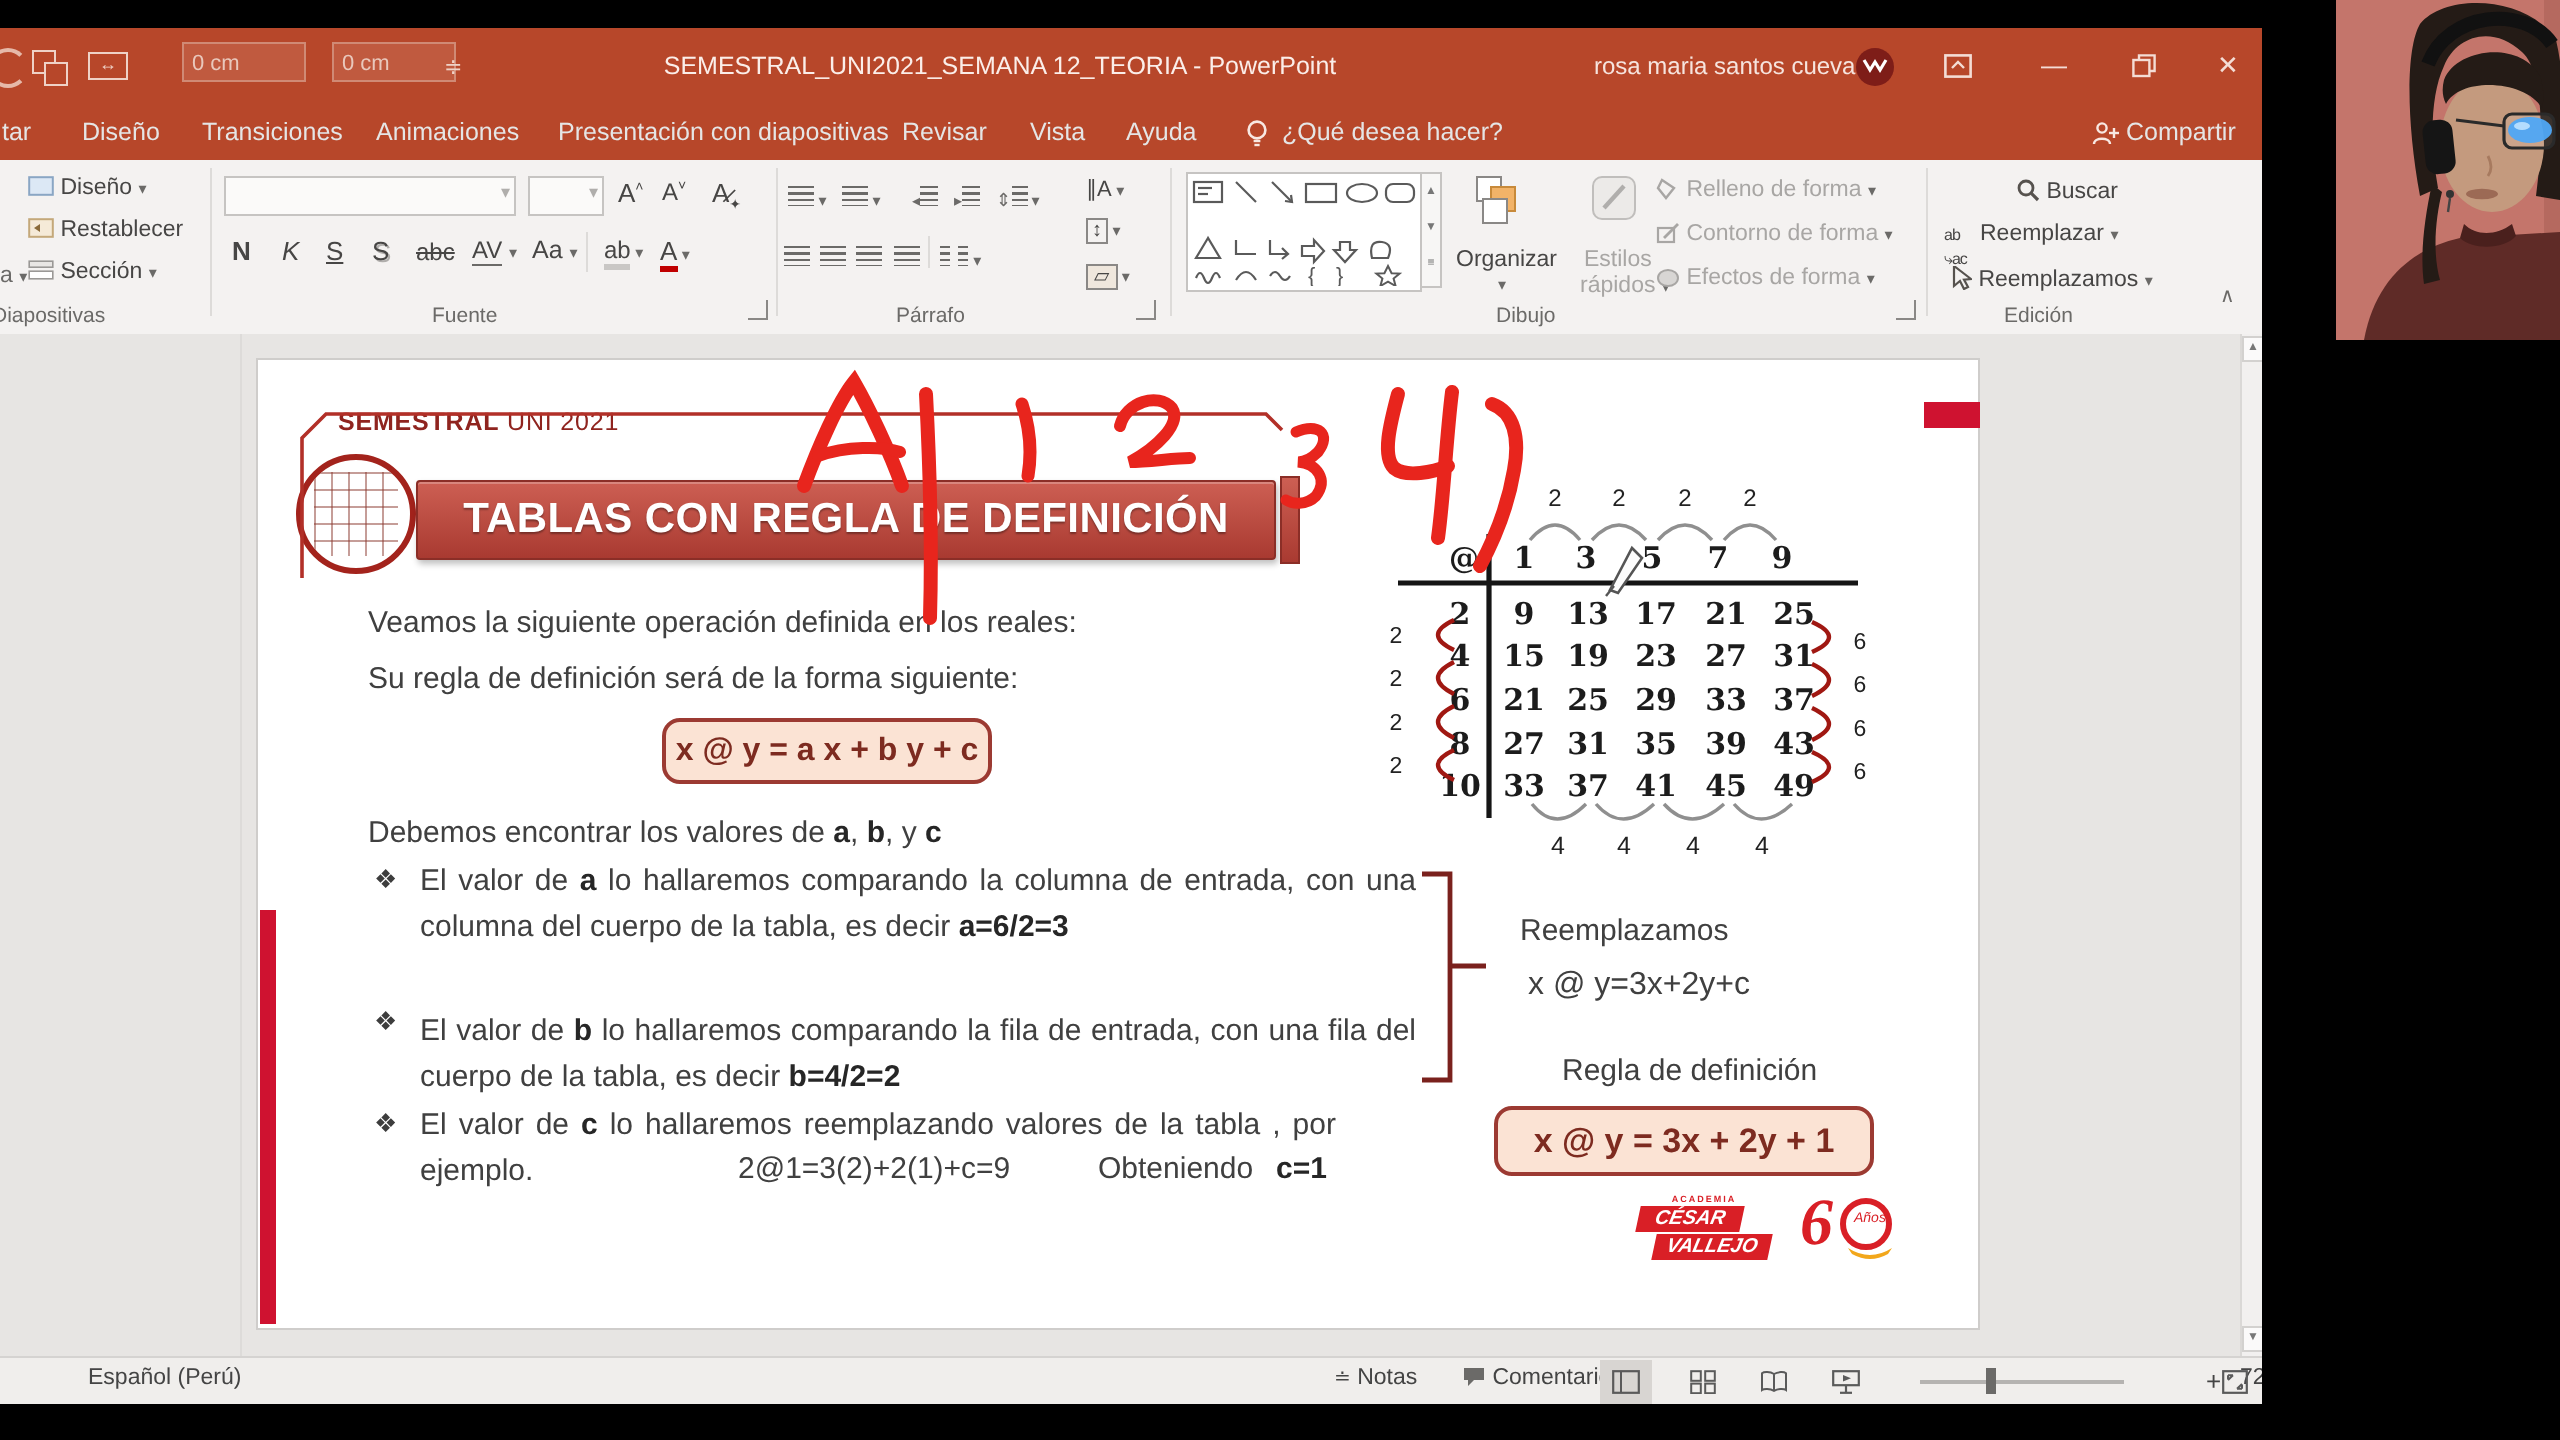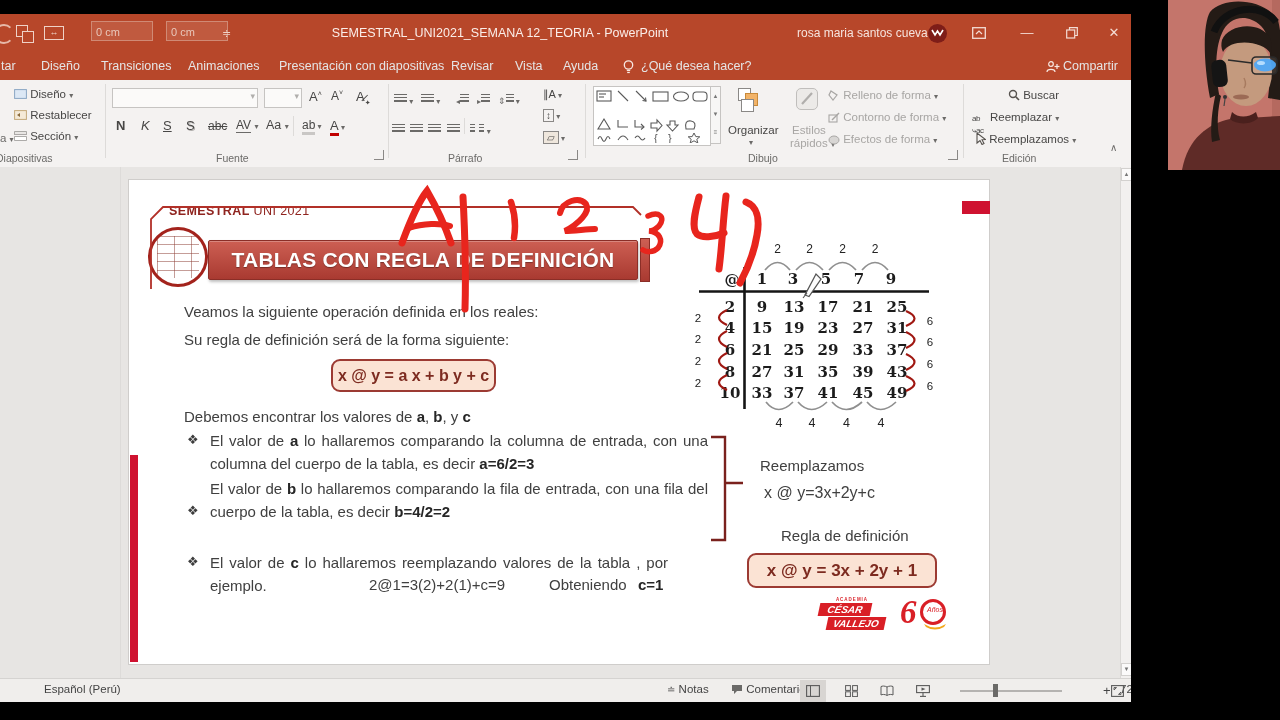--- a/index.html
+++ b/index.html
@@ -261,21 +261,21 @@
 
   <div class="abs slidetext" style="left:184px;top:408px;">
     <span>Debemos encontrar los valores de </span><span class="bold">a</span><span>, </span><span class="bold">b</span><span>, y </span><span class="bold">c</span>
   </div>
 
   <span class="marker" style="left:187px;top:432px;">❖</span>
   <div class="abs slidetext just" style="left:210px;top:429px;width:498px;">
     <span>El valor de </span><span class="bold">a</span><span> lo hallaremos comparando la columna de entrada, con una columna del cuerpo de la tabla, es decir  </span><span class="bold">a=6/2=3</span>
   </div>
   <span class="marker" style="left:187px;top:503px;">❖</span>
-  <div class="abs slidetext just" style="left:210px;top:477px;width:498px;">
+  <div class="abs slidetext just" style="left:210px;top:504px;width:498px;">
     <span>El valor de </span><span class="bold">b</span><span> lo hallaremos comparando la fila de entrada, con una fila del cuerpo de la tabla, es decir  </span><span class="bold">b=4/2=2</span>
   </div>
   <span class="marker" style="left:187px;top:554px;">❖</span>
   <div class="abs slidetext just" style="left:210px;top:551px;width:458px;">
     <span>El valor de </span><span class="bold">c</span><span> lo hallaremos reemplazando valores de la tabla , por ejemplo.</span>
   </div>
   <div class="abs slidetext" style="left:369px;top:576px;">2@1=3(2)+2(1)+c=9</div>
   <div class="abs slidetext" style="left:549px;top:576px;">Obteniendo</div>
   <div class="abs slidetext bold" style="left:638px;top:576px;">c=1</div>
 

